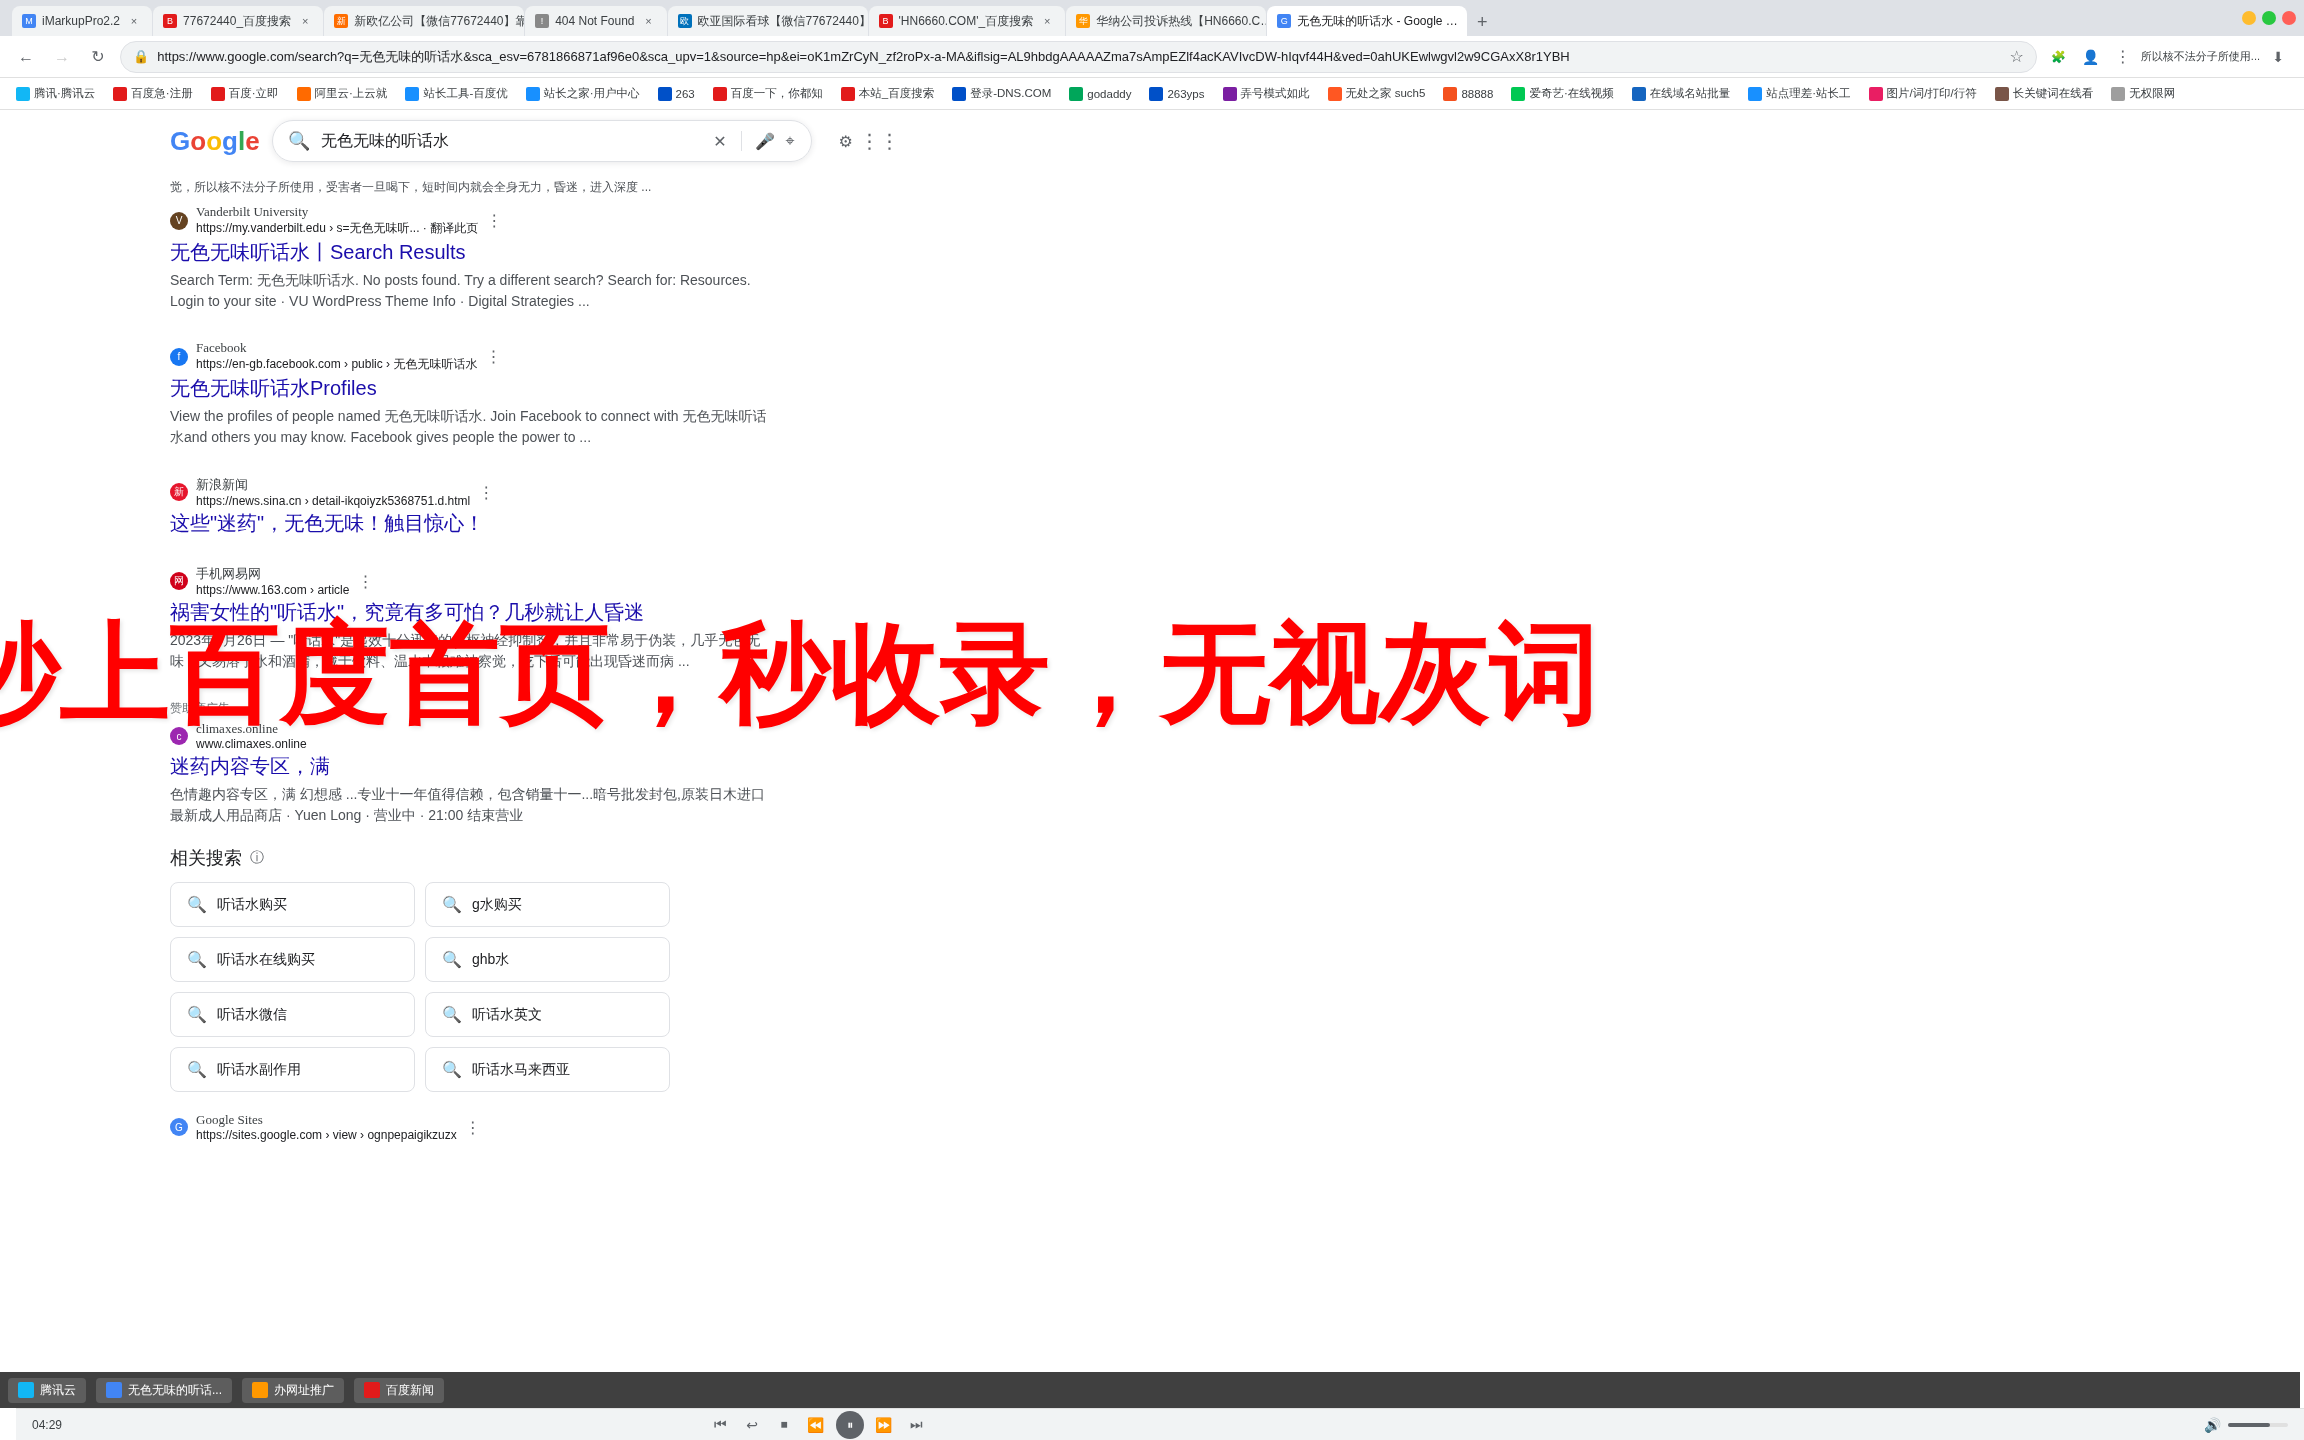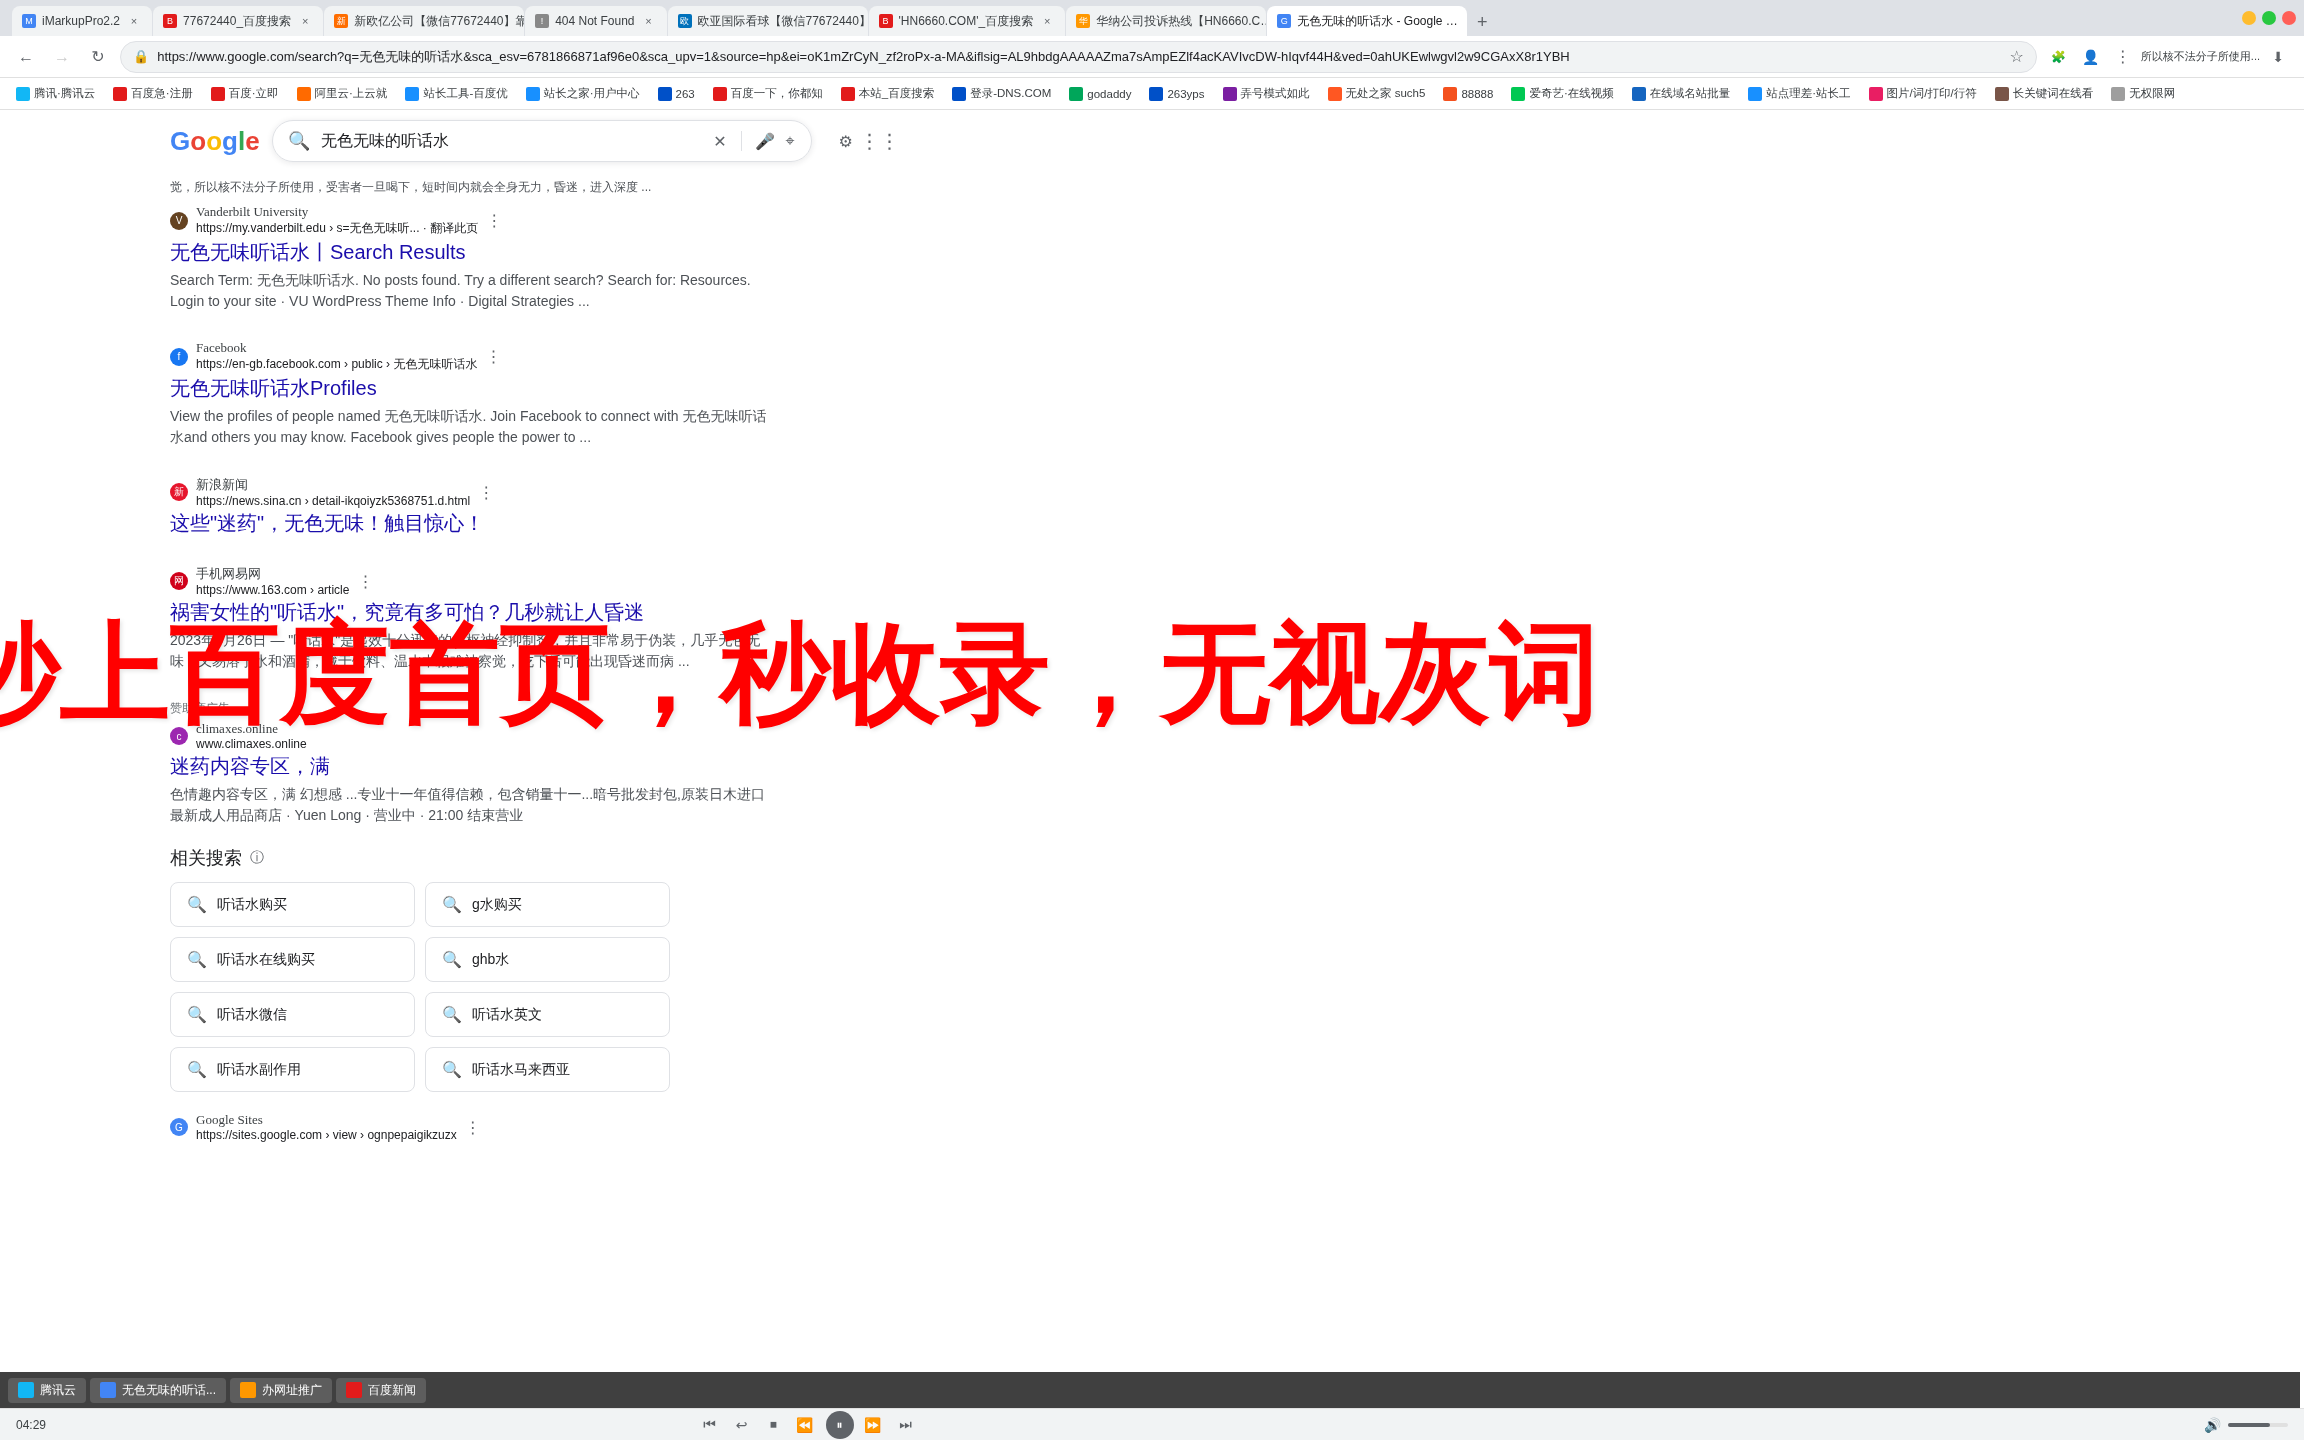--- a/index.html
+++ b/index.html
@@ -332,21 +332,21 @@
     
     .google-sites-result {
       margin-top: 20px;
       max-width: 600px;
     }
 
     
     .player-bar {
       position: fixed;
       bottom: 0;
-      left: 0;
+      left: 16px;
       right: 0;
       height: 32px;
       background: #f1f3f4;
       border-top: 1px solid #e0e0e0;
       display: flex;
       align-items: center;
       padding: 0 16px;
       z-index: 100;
     }
     .player-controls {
@@ -396,21 +396,21 @@
     .taskbar {
       position: fixed;
       bottom: 32px;
       left: 0;
       right: 4px;
       height: 36px;
       background: rgba(0,0,0,0.75);
       display: flex;
       align-items: center;
       padding: 0 8px;
-      gap: 4px;
+      gap: 10px;
       z-index: 99;
     }
     .taskbar-item {
       display: flex;
       align-items: center;
       gap: 6px;
       padding: 4px 10px;
       border-radius: 4px;
       background: rgba(255,255,255,0.15);
       font-size: 12px;

